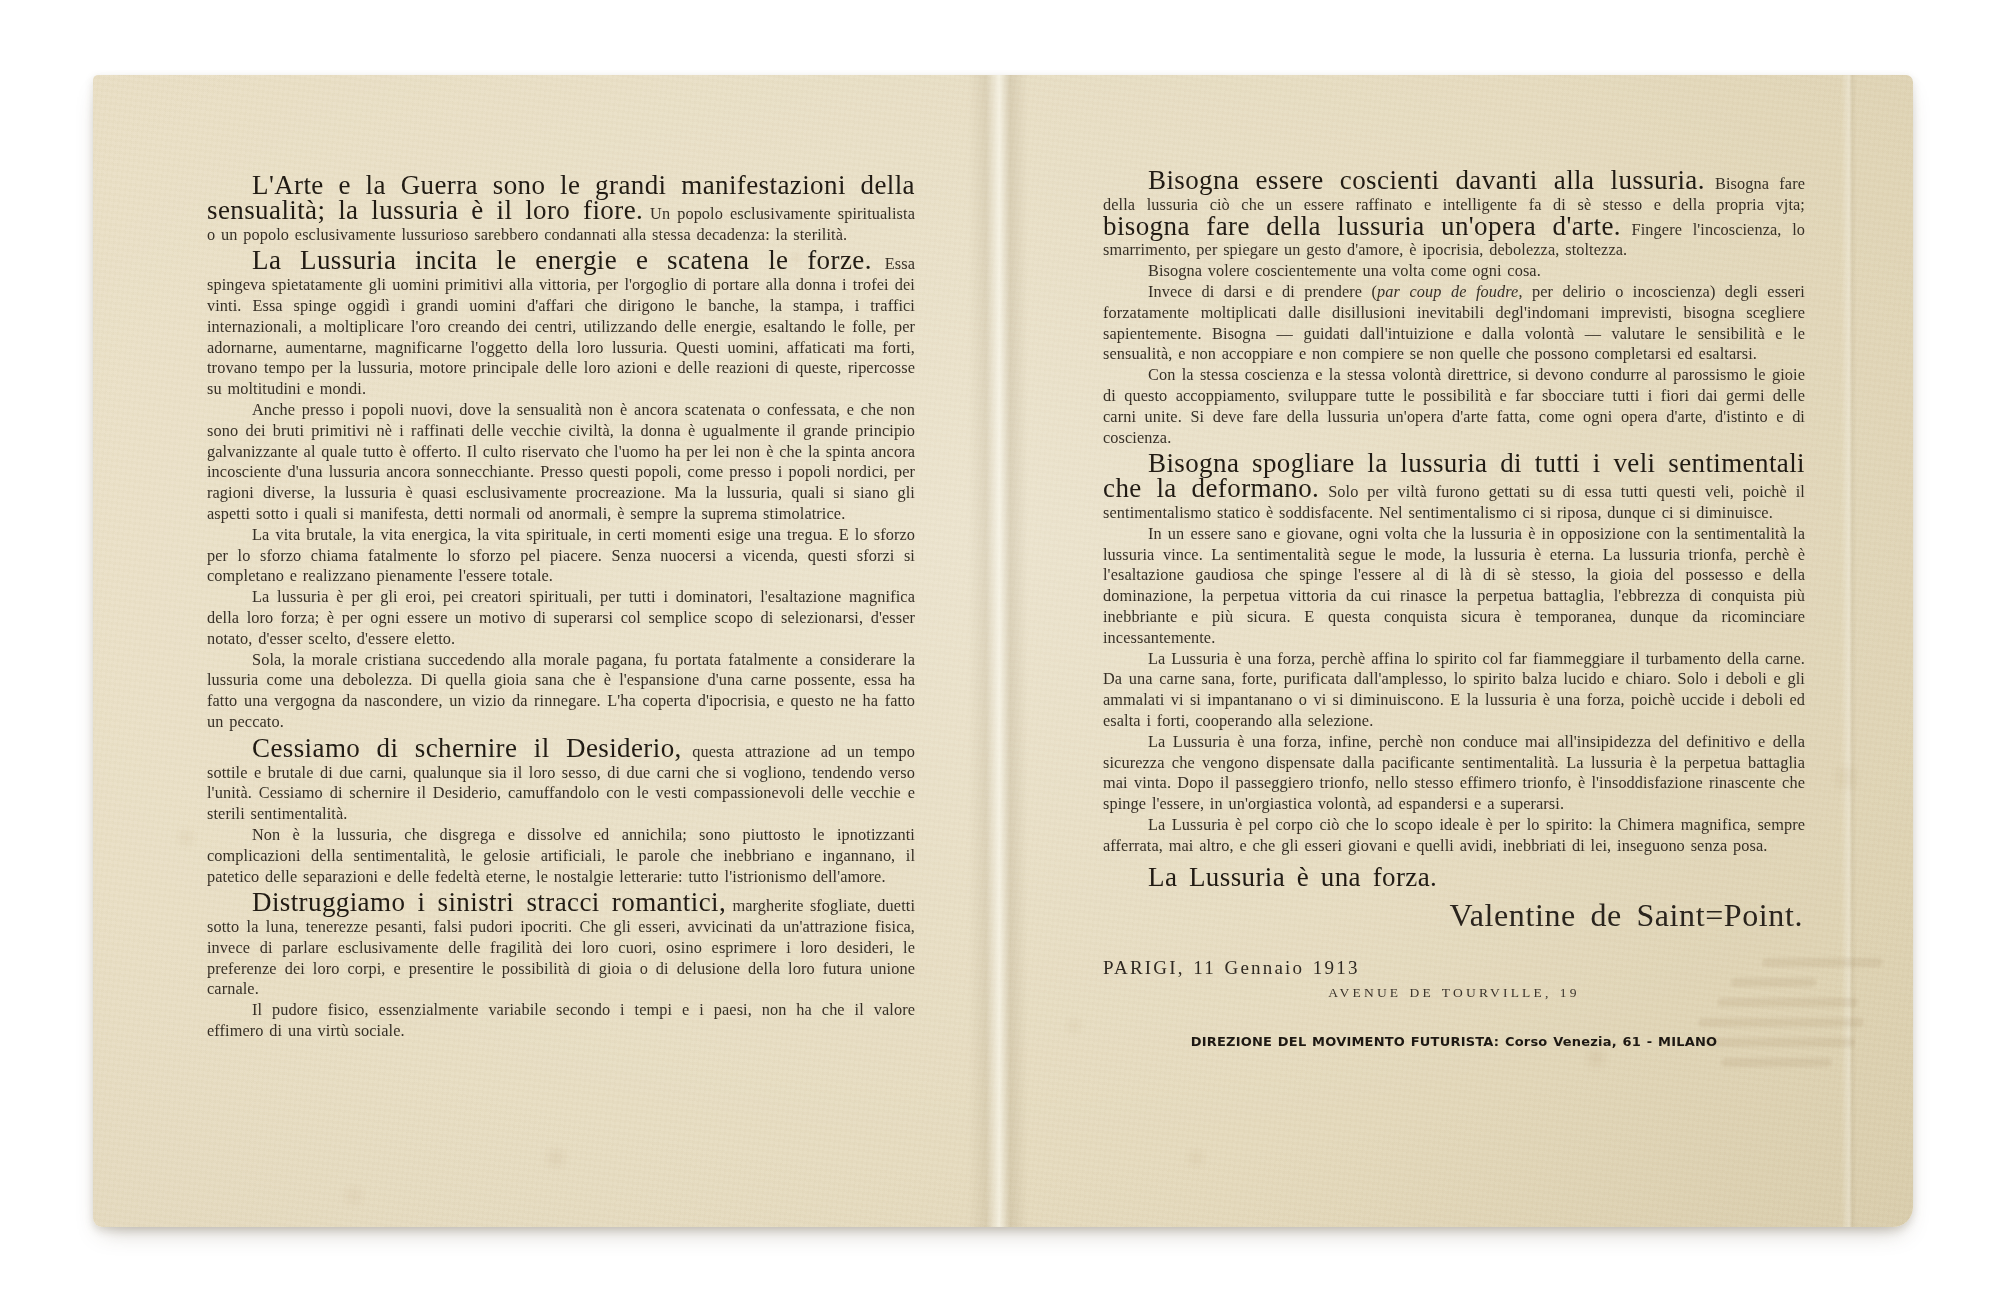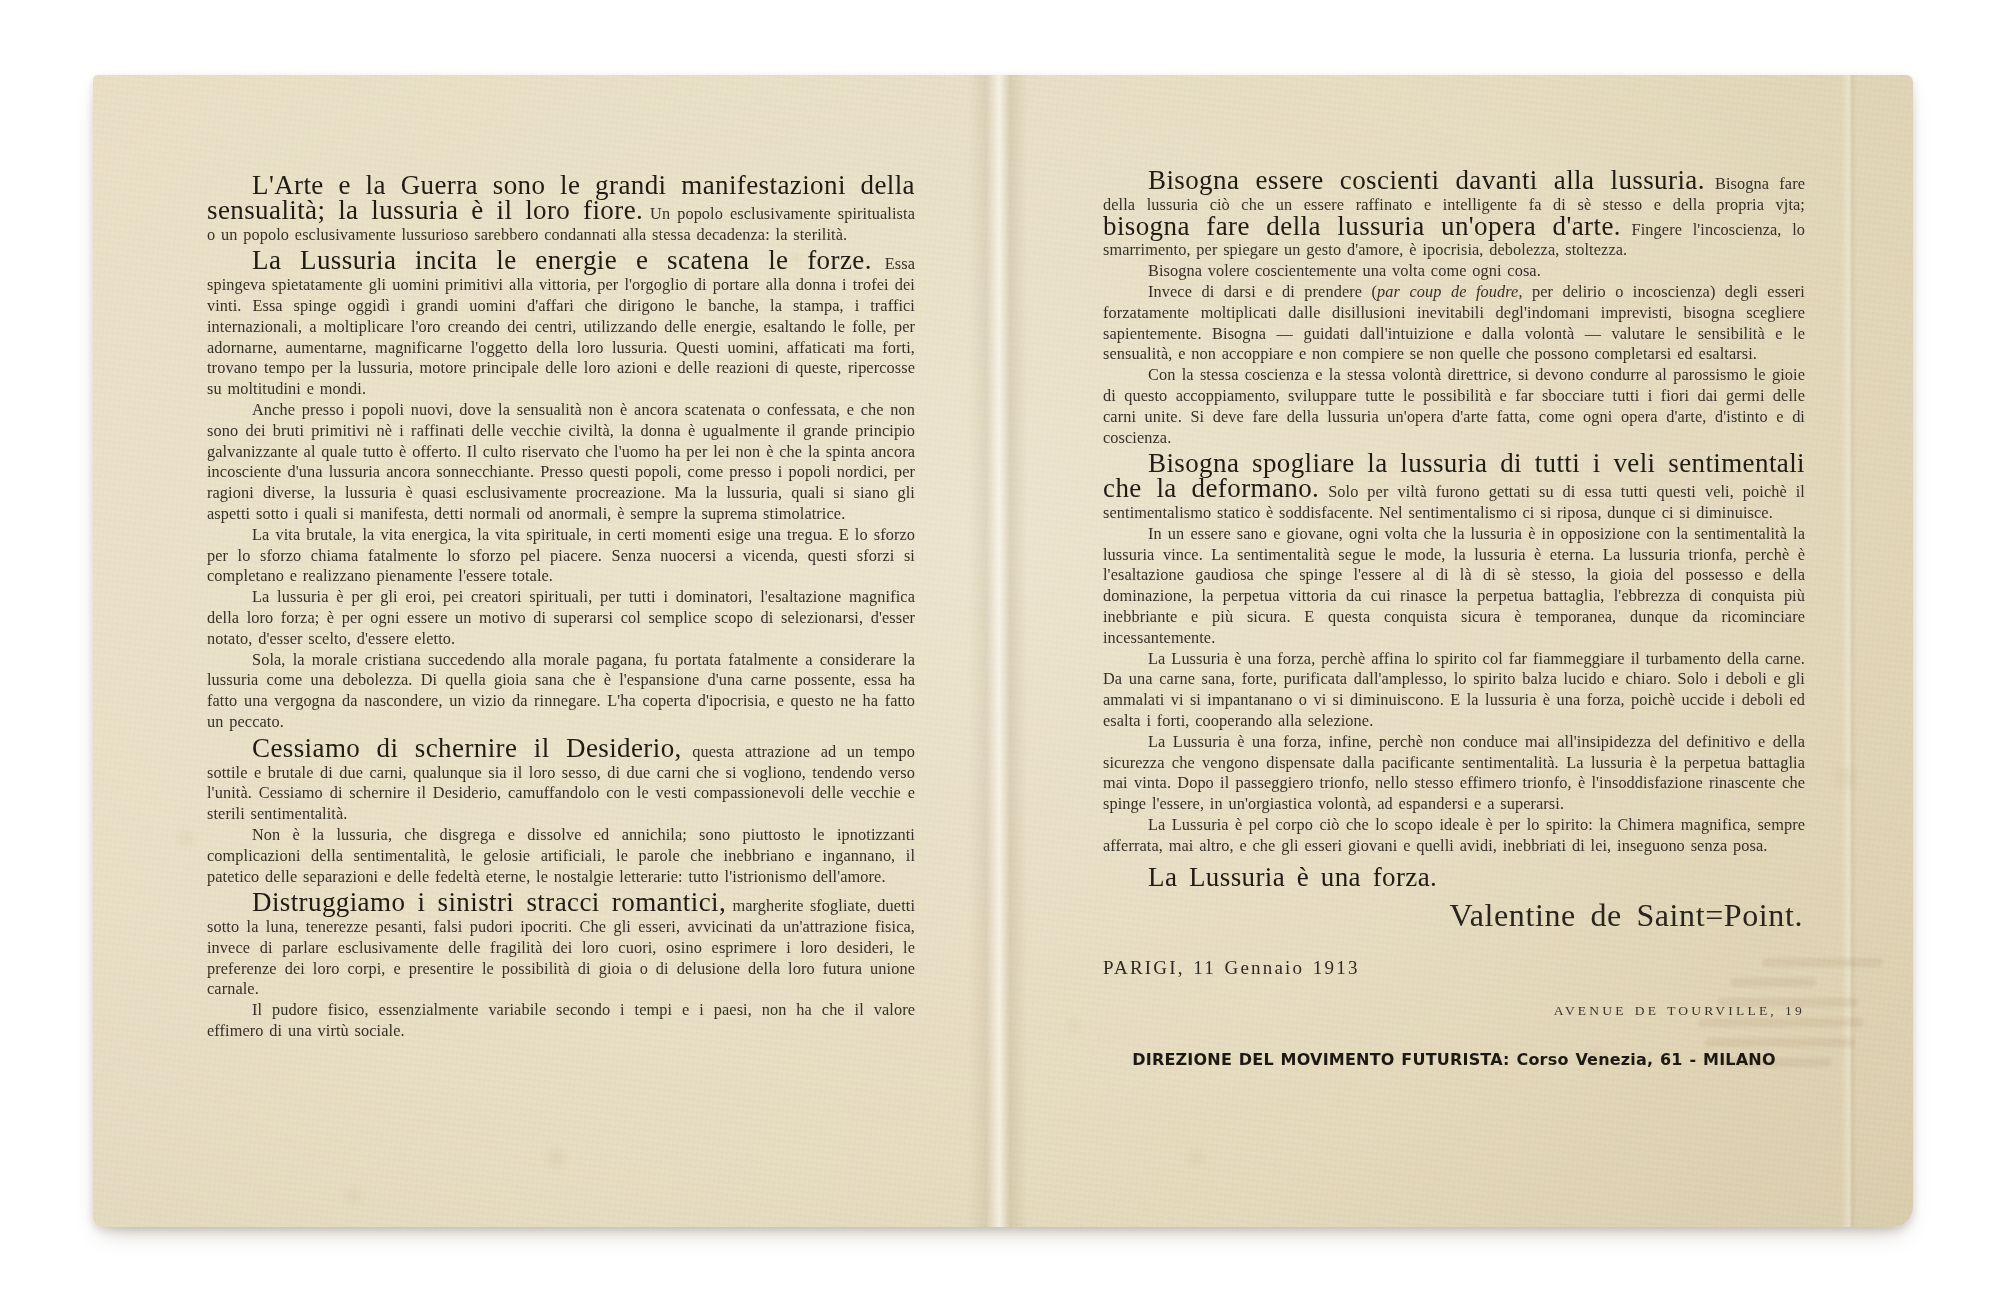--- a/index.html
+++ b/index.html
@@ -72,27 +72,27 @@
   .final-statement{margin-top:10px;}
   .signature{
     margin:14px 2px 0 0;text-align:right;text-indent:0;
     font-size:32px;letter-spacing:0.6px;color:#2a241d;word-spacing:6px;
   }
   .dateline{
     margin-top:32px;text-indent:0;text-align:left;
     font-size:19px;letter-spacing:2.2px;color:#2f2922;
   }
   .address{
-    margin-top:22px;text-indent:0;text-align:right;
+    margin-top:4px;text-indent:0;text-align:center;
     font-size:13.5px;letter-spacing:3.2px;color:#3a332b;
   }
   .imprint{
     margin-top:28px;text-indent:0;text-align:center;
     font-family:"DejaVu Sans", sans-serif;font-weight:bold;
-    font-size:16px;letter-spacing:0.2px;word-spacing:1px;color:#1d1813;
+    font-size:13px;letter-spacing:0.2px;word-spacing:1px;color:#1d1813;
   }
 </style>
 </head>
 <body>
 
 <div class="paper">
   <div class="fold"></div>
   <div class="crease-right"></div>
   <div class="spots"></div>
   <div class="ghost">

